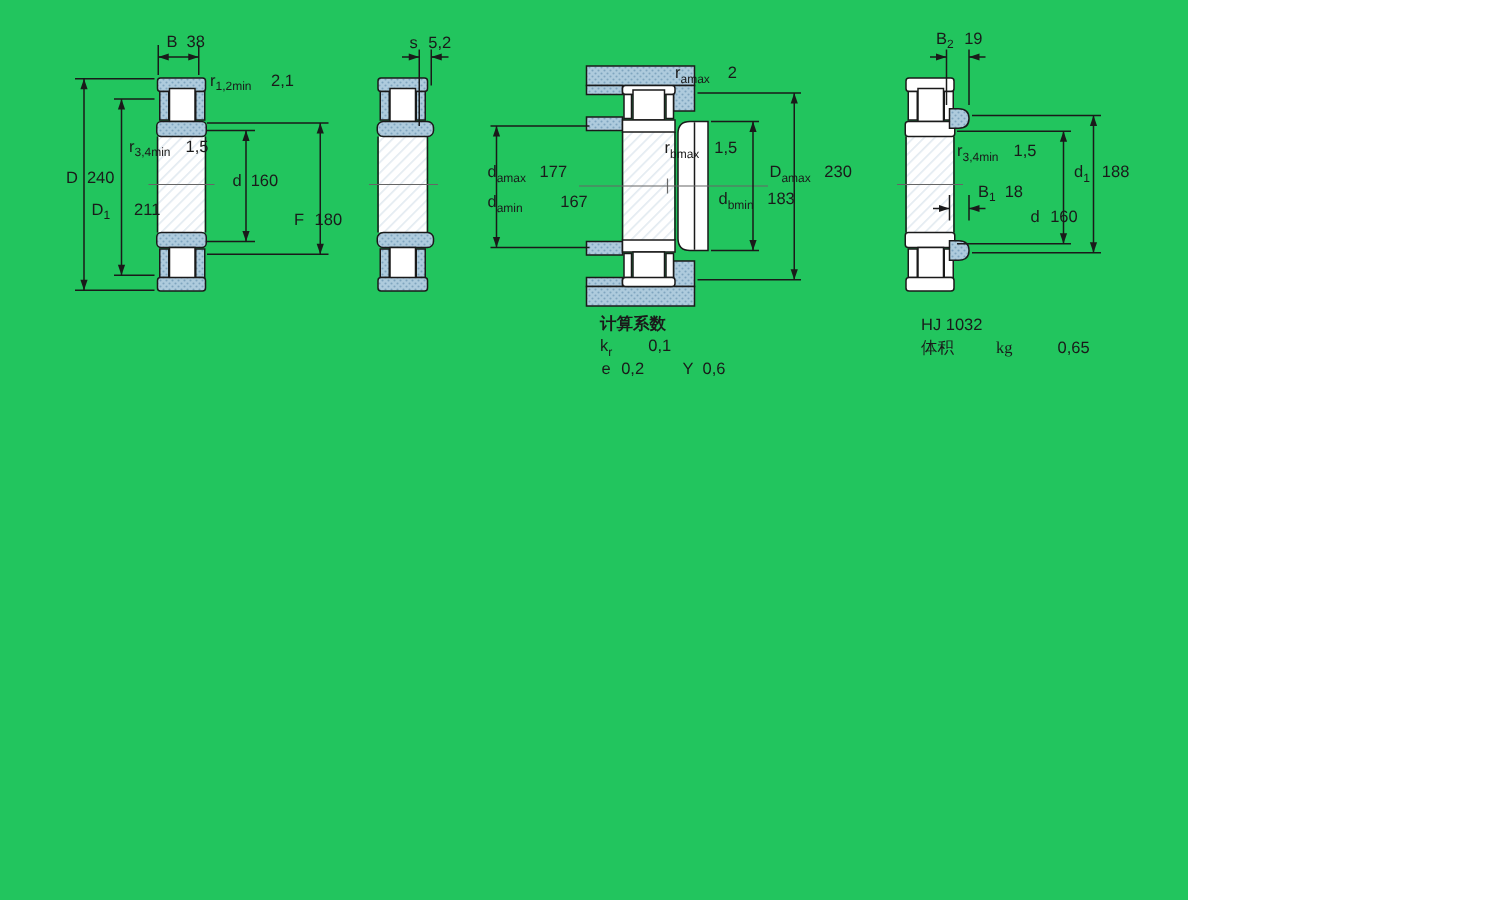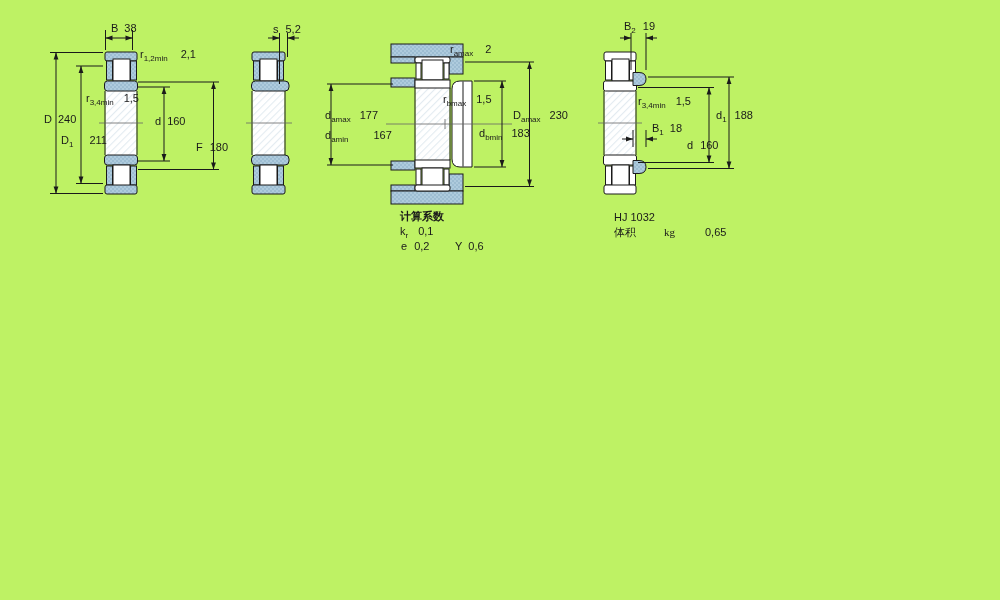--- a/index.html
+++ b/index.html
@@ -1,17 +1,17 @@
 <!DOCTYPE html>
 <html><head>
 <meta charset="utf-8">
 <style>
   html,body { margin:0; padding:0; background:#ffffff; }
   #stage {
-    position:relative; width:1000px; height:600px; background:#bef264;
+    position:relative; width:792px; height:600px; background:#22c55e;
     font-family:"Liberation Sans", sans-serif; color:#1a1a1a; overflow:hidden;
   }
   #linework { position:absolute; left:0; top:0; }
   .lbl { position:absolute; font-size:11px; line-height:13px; white-space:nowrap; color:#1a1a1a; }
   .lbl sub { font-size:8px; line-height:8px; }
   .lbl .v { display:inline-block; }
   .bold { font-weight:bold; }
   .unit { font-family:"Liberation Serif", serif;text-align:center; }
 </style>
 </head>
@@ -212,21 +212,21 @@
 <div class="lbl" style="left:273px;top:23px"><span>s</span><sub></sub><span class="v" style="margin-left:7px">5,2</span></div>
 
 <div class="lbl" style="left:450px;top:43px"><span>r</span><sub>amax</sub><span class="v" style="margin-left:12px">2</span></div>
 <div class="lbl" style="left:443px;top:93px"><span>r</span><sub>bmax</sub><span class="v" style="margin-left:10px">1,5</span></div>
 <div class="lbl" style="left:325px;top:109px"><span>d</span><sub>amax</sub><span class="v" style="margin-left:9px">177</span></div>
 <div class="lbl" style="left:325px;top:129px"><span>d</span><sub>amin</sub><span class="v" style="margin-left:25px">167</span></div>
 <div class="lbl" style="left:513px;top:109px"><span>D</span><sub>amax</sub><span class="v" style="margin-left:9px">230</span></div>
 <div class="lbl" style="left:479px;top:127px"><span>d</span><sub>bmin</sub><span class="v" style="margin-left:9px">183</span></div>
 
 <div class="lbl bold" style="left:400px;top:210px"><span>计算系数</span></div>
-<div class="lbl" style="left:400px;top:225px"><span>k</span><sub>r</sub><span class="v" style="margin-left:10px">0,1</span></div>
+<div class="lbl" style="left:400px;top:225px"><span>k</span><sub>r</sub><span class="v" style="margin-left:24px">0,1</span></div>
 <div class="lbl" style="left:401px;top:240px"><span>e</span><span class="v" style="margin-left:7px">0,2</span></div>
 <div class="lbl" style="left:455px;top:240px"><span>Y</span><span class="v" style="margin-left:6px">0,6</span></div>
 
 <div class="lbl" style="left:624px;top:20px"><span>B</span><sub>2</sub><span class="v" style="margin-left:7px">19</span></div>
 <div class="lbl" style="left:638px;top:95px"><span>r</span><sub>3,4min</sub><span class="v" style="margin-left:10px">1,5</span></div>
 <div class="lbl" style="left:652px;top:122px"><span>B</span><sub>1</sub><span class="v" style="margin-left:6px">18</span></div>
 <div class="lbl" style="left:716px;top:109px"><span>d</span><sub>1</sub><span class="v" style="margin-left:8px">188</span></div>
 <div class="lbl" style="left:687px;top:139px"><span>d</span><sub></sub><span class="v" style="margin-left:7px">160</span></div>
 
 <div class="lbl" style="left:614px;top:211px"><span>HJ 1032</span></div>

